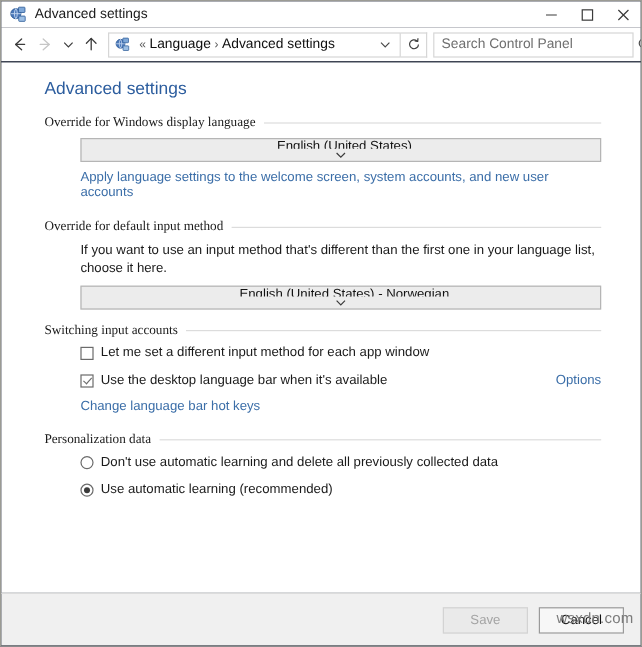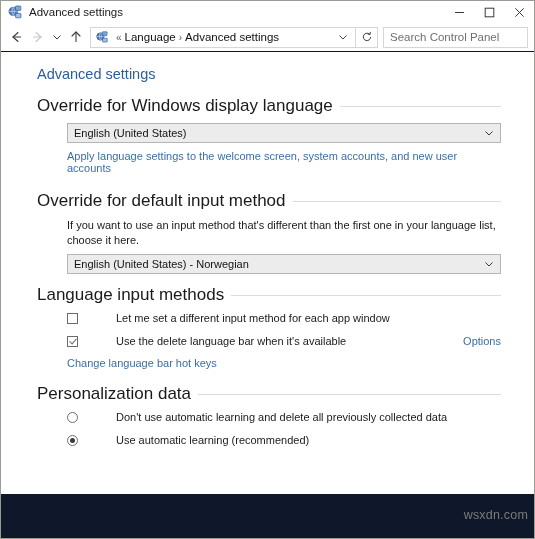--- a/index.html
+++ b/index.html
@@ -123,21 +123,21 @@
     display: flex;
     align-items: center;
     justify-content: center;
     border: 1px solid #d6d6d6;
     border-left: none;
     box-sizing: border-box;
     color: #3c3c3c;
     flex: 0 0 auto;
   }
   .searchbox {
-    width: 145px;
+    width: 167px;
     height: 21px;
     border: 1px solid #d6d6d6;
     background: #ffffff;
     display: flex;
     align-items: center;
     margin-left: 5px;
     box-sizing: border-box;
     flex: 0 0 auto;
     gap: 44px;
   }
@@ -183,24 +183,25 @@
   }
   .group {
     margin-bottom: 0;
   }
   .group-head {
     display: flex;
     align-items: center;
     margin-bottom: 7px;
   }
   .group-label {
-    font-size: 17px;
+    font-size: 11px;
     color: #1a1a1a;
     white-space: nowrap;
     padding-right: 7px;
+    font-family: Liberation Serif, serif;
   }
   .group-rule {
     flex: 1 1 auto;
     height: 1px;
     background: #dcdcdc;
   }
   .indent { padding-left: 30px; }
   .desc {
     font-size: 11px;
     color: #1a1a1a;
@@ -216,20 +217,21 @@
   a.link.underline { text-decoration: underline; }
 
   .combo {
     height: 20px;
     border: 1px solid #b5b5b5;
     background: #ececec;
     display: flex;
     align-items: center;
     box-sizing: border-box;
     margin-bottom: 7px;
+    flex-direction: column;
   }
   .combo-val {
     font-size: 11px;
     color: #121212;
     padding-left: 6px;
     flex: 1 1 auto;
     white-space: nowrap;
     overflow: hidden;
   }
   .combo-caret {
@@ -237,21 +239,20 @@
     color: #3c3c3c;
     display: flex;
     align-items: center;
     flex: 0 0 auto;
   }
 
   .ctl-row {
     display: flex;
     align-items: flex-start;
     margin-bottom: 9px;
-    gap: 32px;
   }
   .cb {
     width: 11px;
     height: 11px;
     border: 1px solid #6b6b6b;
     background: #ffffff;
     box-sizing: border-box;
     flex: 0 0 auto;
     margin-top: 1px;
     margin-right: 6px;
@@ -483,31 +484,31 @@
               <svg width="10" height="10" viewBox="0 0 10 10">
                   <path d="M1.5 3.5 L5 7 L8.5 3.5" fill="none" stroke="currentColor" stroke-width="1"></path>
                 </svg>
             </div>
           </div>
         </div>
       </div>
 
       <div class="group" style="margin-top:11px;">
         <div class="group-head">
-          <div class="group-label">Language input methods</div>
+          <div class="group-label">Switching input accounts</div>
           <div class="group-rule"></div>
         </div>
         <div class="indent">
           <div class="ctl-row">
             <div class="cb"></div>
             <div class="ctl-label">Let me set a different input method for each app window</div>
           </div>
           <div class="ctl-row">
             <div class="cb checked"></div>
-            <div class="ctl-label">Use the delete language bar when it's available</div>
+            <div class="ctl-label">Use the desktop language bar when it's available</div>
             <div class="ctl-right">
               <a class="link" href="#">Options</a>
             </div>
           </div>
           <a class="link" href="#">Change language bar hot keys</a>
         </div>
       </div>
 
       <div class="group" style="margin-top:15px;">
         <div class="group-head">
@@ -522,16 +523,20 @@
           <div class="ctl-row">
             <div class="rb checked"></div>
             <div class="ctl-label">Use automatic learning (recommended)</div>
           </div>
         </div>
       </div>
 
     </div>
   </div>
 
+  <div class="footer">
+    <div class="btn primary">Save</div>
+    <div class="btn normal">Cancel</div>
+  </div>
 
   <div class="watermark">wsxdn.com</div>
 
 </div>
 
 </body></html>

